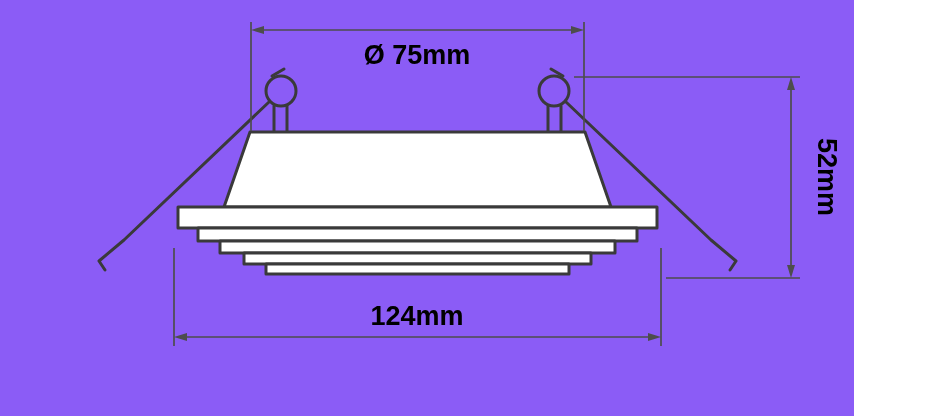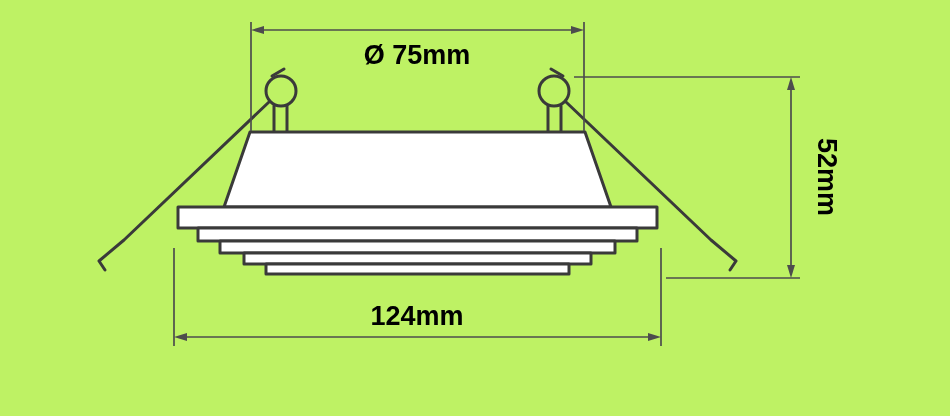--- a/index.html
+++ b/index.html
@@ -2,23 +2,23 @@
 <html><head>
 <meta charset="utf-8">
 <style>
   html, body {
     margin: 0;
     padding: 0;
     background: #ffffff;
   }
   .stage {
     position: relative;
-    width: 950px;
+    width: 854px;
     height: 416px;
-    background: #bef264;
+    background: #8b5cf6;
     overflow: hidden;
     font-family: "Liberation Sans", sans-serif;
   }
   svg { display: block; }
   .dim-text {
     font-family: "Liberation Sans", sans-serif;
     font-weight: 700;
     font-size: 27px;
     fill: #000000;
   }

